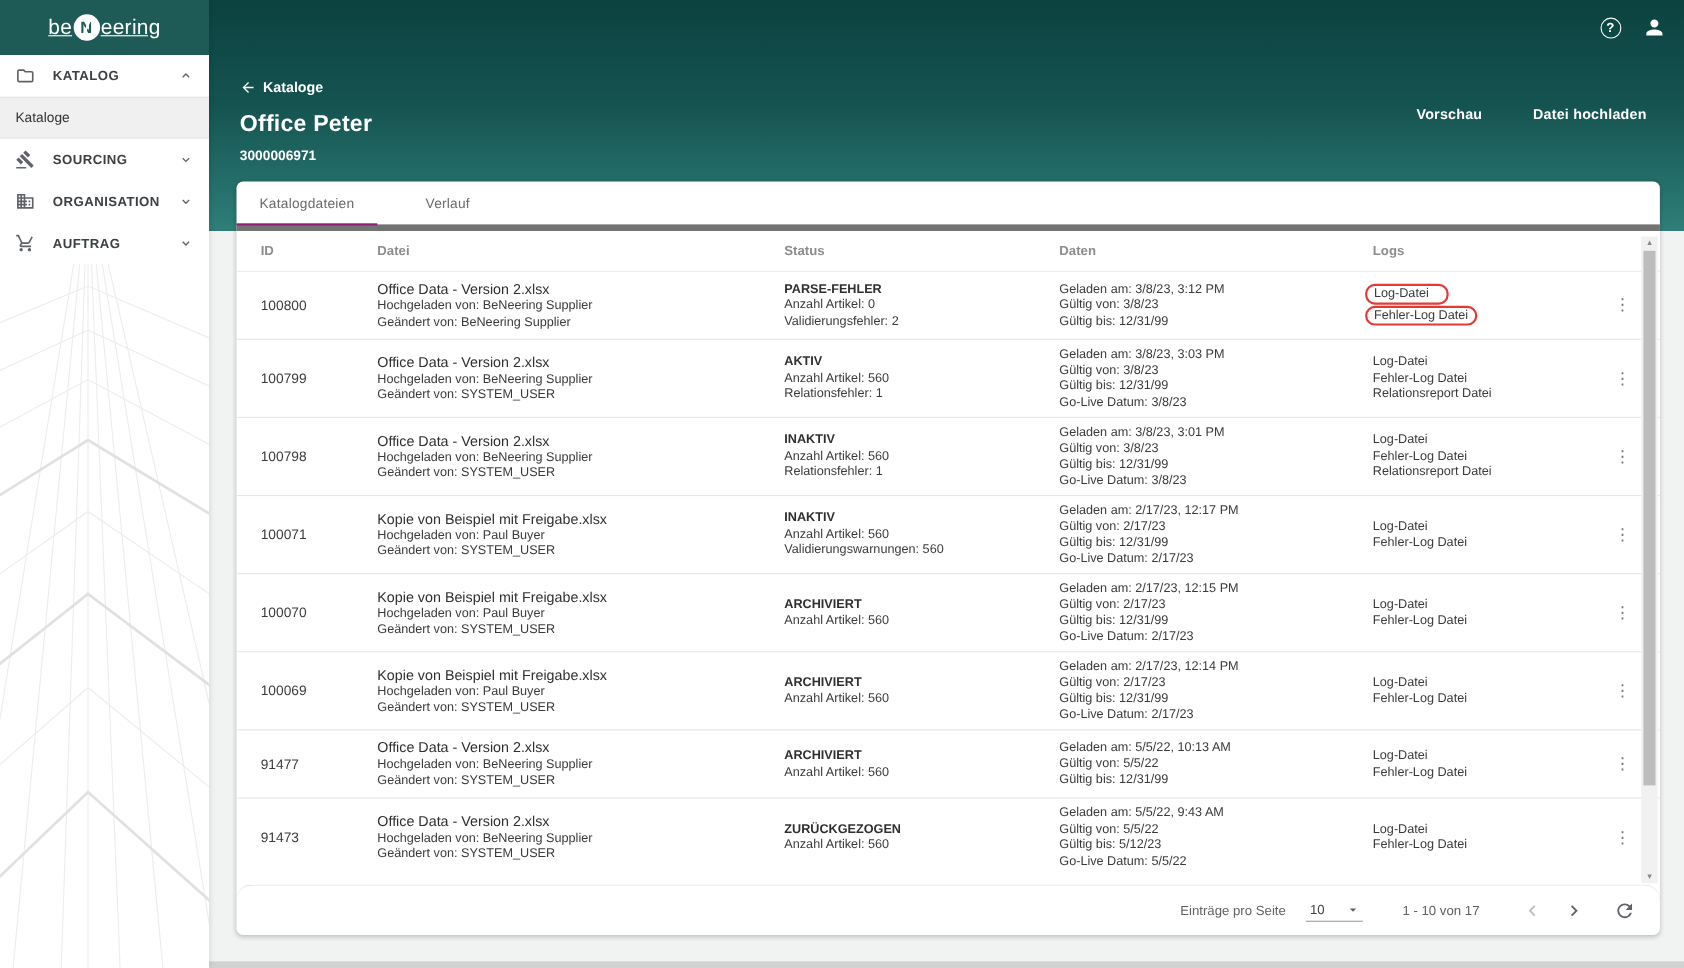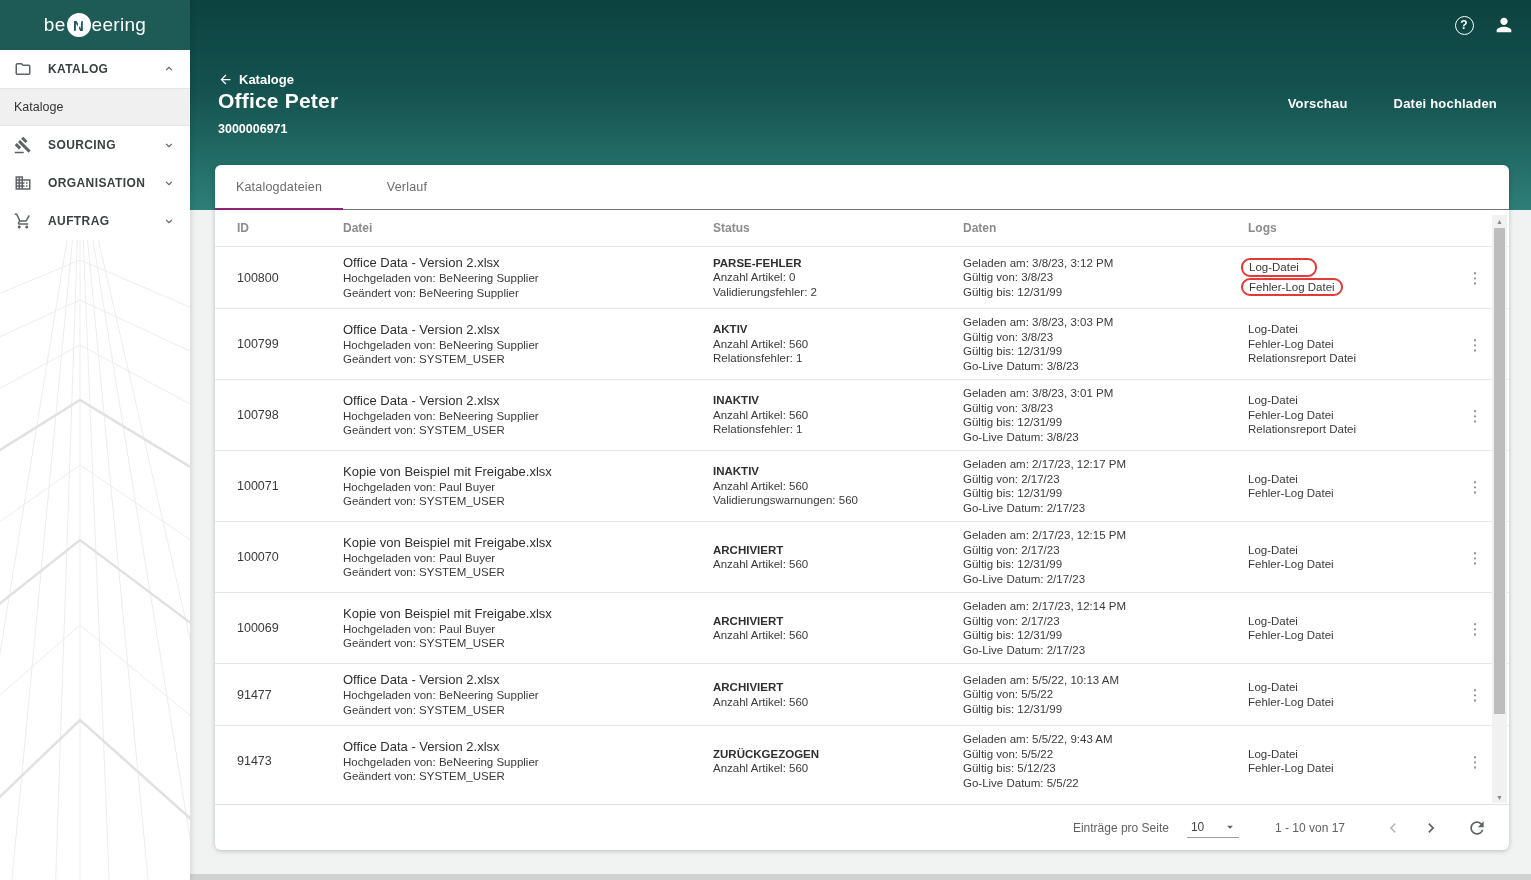--- a/index.html
+++ b/index.html
@@ -15,48 +15,48 @@
     background:linear-gradient(180deg,var(--teal-topbar) 0%,#155350 45%,var(--teal-light) 100%);}
   .topbar-icons{position:absolute;right:16px;top:0;height:50px;display:flex;align-items:center;gap:18px;}
   .icon-btn{width:22px;height:22px;display:flex;align-items:center;justify-content:center;color:#fff;cursor:pointer;}
   .help-circle{width:19px;height:19px;border:1.8px solid #fff;border-radius:50%;color:#fff;font-size:12px;
     font-weight:bold;display:flex;align-items:center;justify-content:center;}
 
   .page-head{position:absolute;left:218px;top:72px;color:#fff;}
   .back-row{display:flex;align-items:center;gap:6px;cursor:pointer;}
   .back-row svg{width:15px;height:15px;}
   .back-label{font-size:13px;font-weight:bold;}
-  .page-title{font-size:21px;font-weight:bold;margin-top:2px;letter-spacing:.2px;}
+  .page-title{font-size:21px;font-weight:bold;margin-top:14px;letter-spacing:.2px;}
   .page-subtitle{font-size:12.5px;font-weight:bold;margin-top:9px;}
   .head-actions{position:absolute;right:34px;top:96px;display:flex;gap:46px;}
   .head-btn{color:#fff;font-size:13px;font-weight:bold;cursor:pointer;letter-spacing:.2px;}
 
   
   .sidebar{position:absolute;left:0;top:0;width:190px;height:880px;background:#fff;
     box-shadow:2px 0 5px rgba(0,0,0,.10);z-index:5;overflow:hidden;}
   .sidebar-head{height:50px;background:var(--teal-sidebar-head);display:flex;align-items:center;justify-content:center;}
-  .logo{color:#fff;font-size:19px;display:flex;align-items:center;letter-spacing:.3px;}
+  .logo{color:#fff;font-size:19px;display:flex;align-items:flex-end;letter-spacing:.3px;text-decoration:underline;}
   .logo .ncircle{width:24px;height:24px;border-radius:50%;background:#fff;color:var(--teal-sidebar-head);
     display:inline-flex;align-items:center;justify-content:center;font-weight:bold;font-size:15px;margin:0 1px;
     position:relative;overflow:hidden;}
   .logo .ncircle:after{content:"";position:absolute;left:11px;top:-4px;width:2px;height:32px;background:#fff;transform:rotate(22deg);}
   .nav{position:relative;z-index:2;}
   .nav-item{height:38px;display:flex;align-items:center;padding:16px 14px;cursor:pointer;color:#3c4043;}
   .nav-item .nav-ic{width:18px;height:18px;margin-right:16px;color:#5f6368;flex:none;}
   .nav-item .nav-label{font-size:12px;font-weight:bold;letter-spacing:.4px;flex:1;}
   .nav-item .chev{width:14px;height:14px;color:#5f6368;flex:none;}
   .nav-sub{height:38px;display:flex;align-items:center;padding:0 14px;background:#f0f0f0;
     border-top:1px solid #e4e4e4;border-bottom:1px solid #e4e4e4;cursor:pointer;}
   .nav-sub span{font-size:12.5px;color:#333;}
   .building{position:absolute;left:0;bottom:0;width:190px;height:640px;z-index:1;opacity:.85;}
 
   
   .card{position:absolute;left:215px;top:165px;width:1294px;height:685px;background:#fff;border-radius:6px;
     box-shadow:0 1px 5px rgba(0,0,0,.22);display:flex;flex-direction:column;z-index:3;}
-  .tabbar{height:45px;border-bottom:1px solid #737373;display:flex;flex:none;}
+  .tabbar{height:45px;border-bottom:6px solid #737373;display:flex;flex:none;}
   .tab{width:128px;display:flex;align-items:center;justify-content:center;font-size:12.5px;color:#6b6b6b;
     cursor:pointer;position:relative;letter-spacing:.2px;}
   .tab.active:after{content:"";position:absolute;left:0;right:0;bottom:-1px;height:2px;background:var(--tab-accent);}
 
   .thead{height:36px;display:grid;grid-template-columns:106px 370px 250px 285px 210px 34px;
     align-items:center;padding-left:22px;flex:none;font-weight:bold;}
   .thead .th{font-size:12px;color:#8c8c8c;}
   .rows{flex:1;overflow:hidden;}
   .trow{display:grid;grid-template-columns:106px 370px 250px 285px 210px 34px;align-items:center;
     padding:6px 0 6px 22px;border-top:1px solid #e6e6e6;min-height:62px;}
@@ -66,21 +66,21 @@
   .sbold{font-size:11.5px;font-weight:bold;color:#2f2f2f;line-height:14.5px;}
   .clogs{display:flex;flex-direction:column;align-items:flex-start;}
   .loglink{font-size:11.5px;color:#3a3a3a;line-height:14.5px;text-decoration:none;cursor:pointer;}
   .loglink.hl{border:2px solid var(--annotation-red);border-radius:9px;padding:0 6px;margin:0 0 1px -7px;}
   .loglink.wide{min-width:76px;}
   .cact{display:flex;justify-content:center;}
   .kebab{font-size:15px;color:#757575;cursor:pointer;line-height:15px;letter-spacing:0;}
 
   
   .tfoot{height:46px;border-top:1px solid #e0e0e0;display:flex;align-items:center;justify-content:flex-end;
-    padding-right:20px;flex:none;color:#616161;font-size:12px;}
+    padding-right:20px;flex:none;color:#616161;font-size:12px;border-radius:14px;}
   .pp-label{margin-right:18px;}
   .pp-select{display:flex;border-bottom:1px solid #9e9e9e;padding:2px 2px 3px 4px;
     min-width:52px;justify-content:space-between;cursor:pointer;margin-right:36px;color:#424242;}
   .pp-select svg{width:14px;height:14px;color:#616161;}
   .range{margin-right:36px;}
   .pager{display:flex;align-items:center;gap:14px;}
   .pg-btn{width:24px;height:24px;display:flex;align-items:center;justify-content:center;cursor:pointer;}
   .pg-btn svg{width:20px;height:20px;}
   .pg-prev{color:#bdbdbd;}
   .pg-next{color:#5f6368;}

